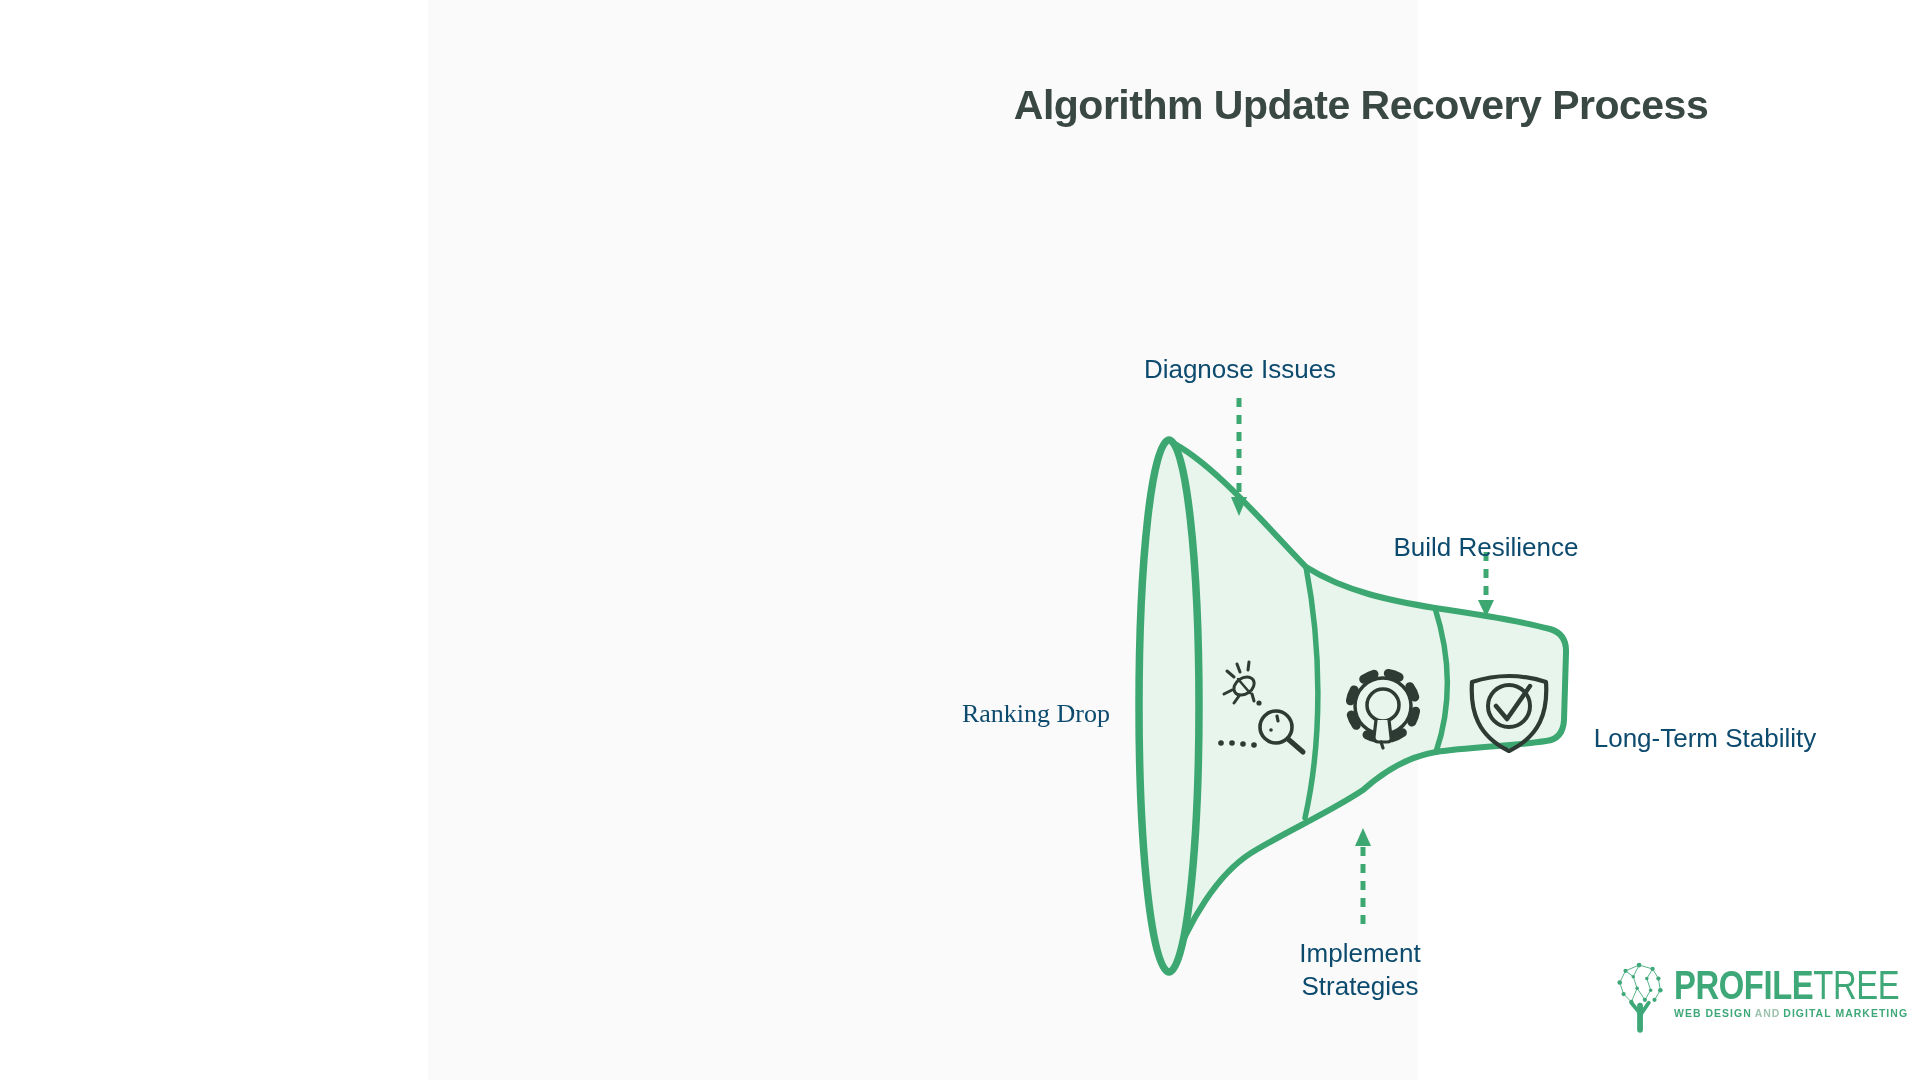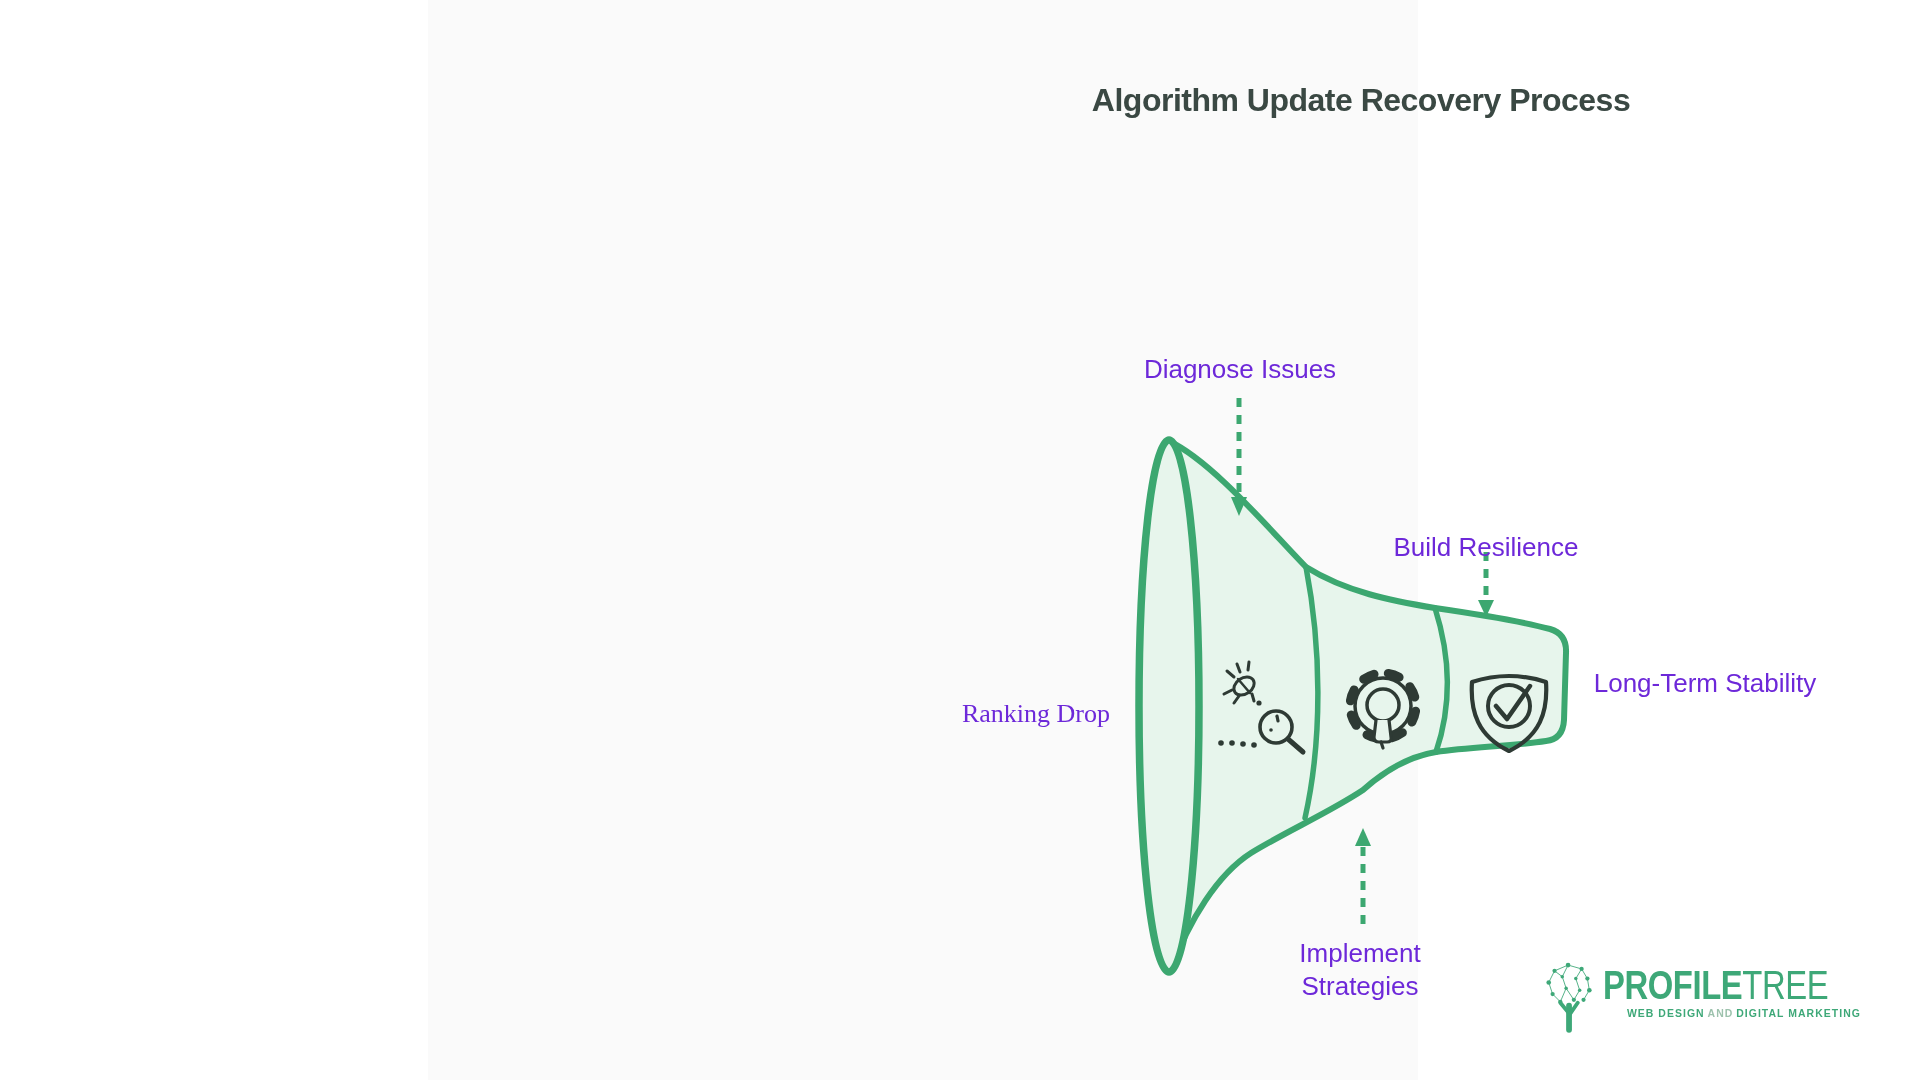--- a/index.html
+++ b/index.html
@@ -2,31 +2,31 @@
 <html><head>
 <meta charset="utf-8">
 <style>
   * { margin:0; padding:0; box-sizing:border-box; }
   html,body { width:1920px; height:1080px; overflow:hidden; background:#ffffff;
               font-family:"Liberation Sans", sans-serif; }
   .page { position:relative; width:1920px; height:1080px; background:#ffffff; }
   .canvas { position:absolute; left:428px; top:0; width:990px; height:1080px;
             background:#fafafa; }
   .page-title { position:absolute; left:440px; top:82px; width:986px;
-                text-align:center; font-size:32px; font-weight:700;
+                text-align:center; font-size:41px; font-weight:700;
                 letter-spacing:-0.5px; color:#3a4843; }
-  .label { position:absolute; transform:translateX(-50%); color:#6d28d9;
+  .label { position:absolute; transform:translateX(-50%); color:#0c4a6e;
            font-size:26px; line-height:33px; text-align:center; white-space:nowrap; }
   .label-diagnose   { left:812px;  top:353px; }
   .label-build      { left:1058px; top:515px;margin-top:16px; }
   .label-ranking    { left:608px;  top:697px;font-family:Liberation Serif, serif; }
-  .label-stability  { left:1277px; top:667px; }
+  .label-stability  { left:1277px; top:722px; }
   .label-implement  { left:932px;  top:937px; white-space:normal; width:170px; }
   .funnel-svg { position:absolute; left:600px; top:380px; width:700px; height:660px; }
-  .logo { position:absolute; left:1113px; top:957px; width:270px; height:80px;text-align:right; }
+  .logo { position:absolute; left:1184px; top:957px; width:270px; height:80px; }
   .logo-tree { position:absolute; left:0; top:0; width:58px; height:78px; }
   .logo-textblock { position:absolute; left:62px; top:8px; }
   .logo-word { font-size:40px; line-height:40px; color:#3ea878; letter-spacing:-0.5px;
                transform:scaleX(0.82); transform-origin:left center; white-space:nowrap; }
   .logo-word .bold { font-weight:700; }
   .logo-word .light { font-weight:400; }
   .logo-tagline { margin-top:2px; font-size:11px; font-weight:700; letter-spacing:1.1px;
                   color:#3ea878; white-space:nowrap; transform:scaleX(0.95);
                   transform-origin:left center; }
   .logo-tagline .and { color:#9dc2ad; }

